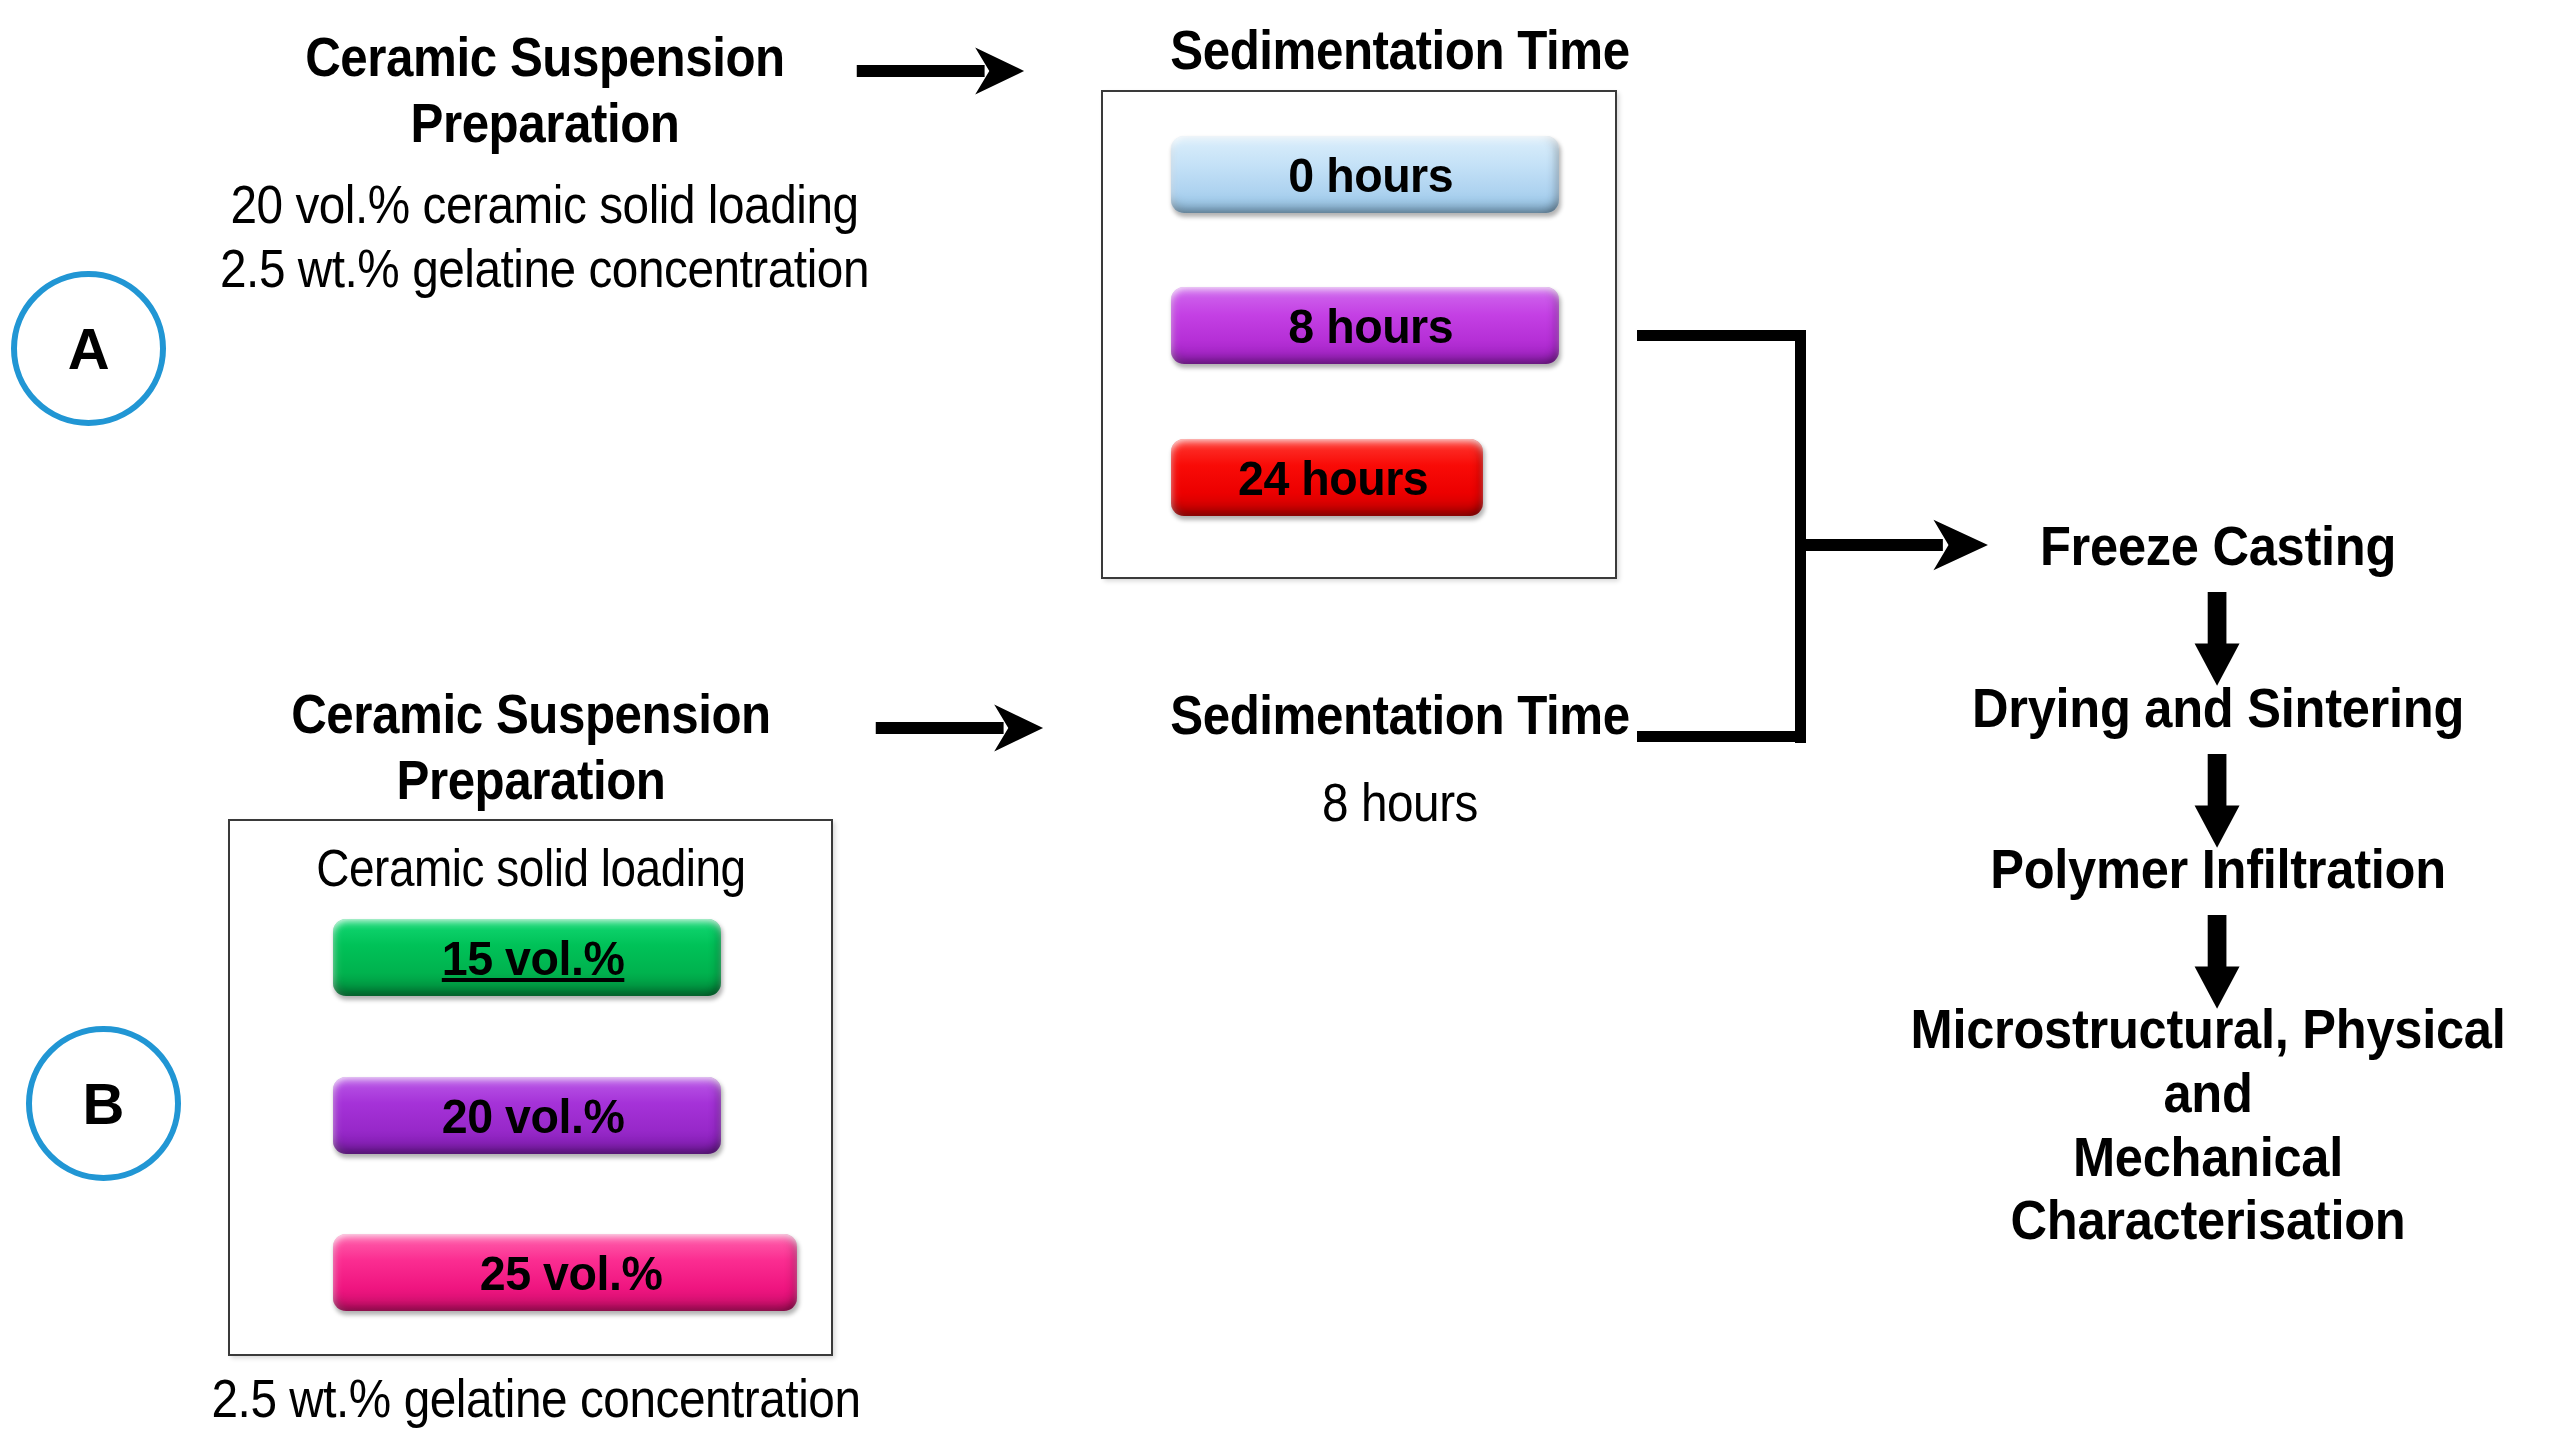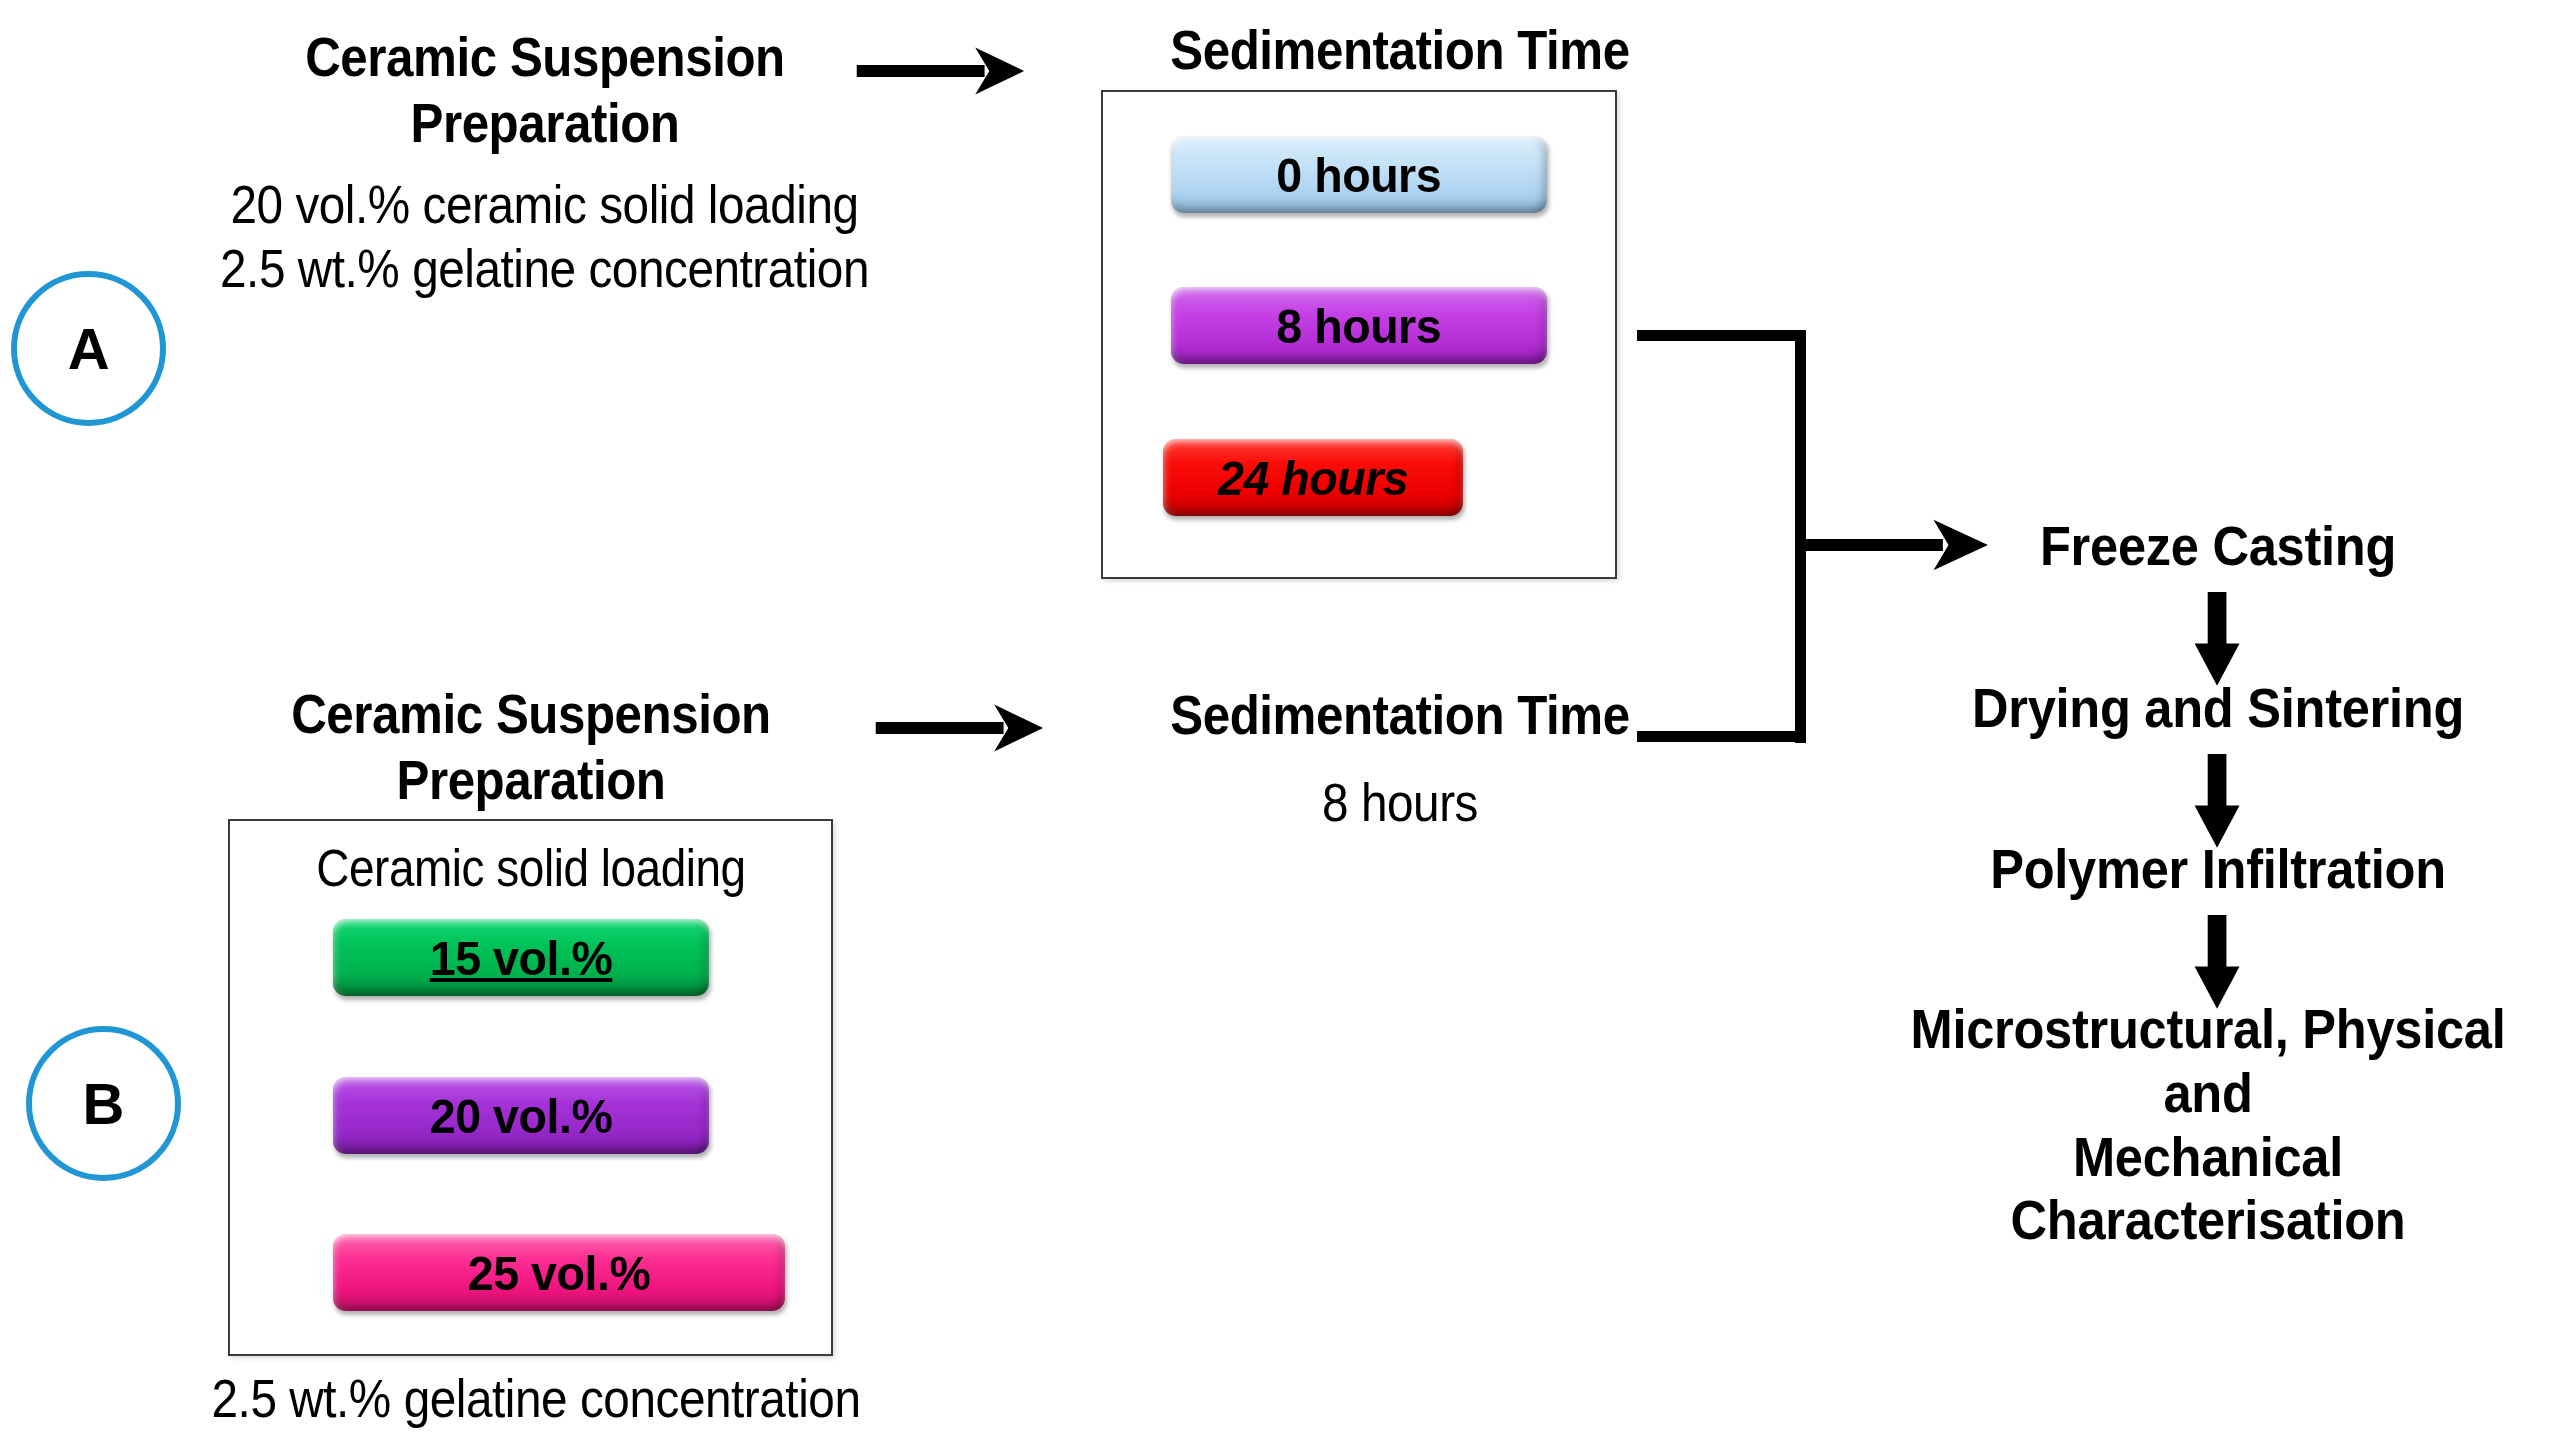--- a/index.html
+++ b/index.html
@@ -87,20 +87,21 @@
     display: flex;
     align-items: center;
     justify-content: center;
     position: absolute;
     box-shadow:
       inset 0 5.6px 8.5px -3.8px rgba(255,255,255,0.95),
       inset 0 -9.4px 11.3px -5.6px rgba(0,0,0,0.40),
       inset 6.6px 0 9.4px -5.6px rgba(255,255,255,0.35),
       inset -7.5px 0 10.3px -5.6px rgba(0,0,0,0.30),
       1.9px 3.8px 4.7px rgba(0,0,0,0.30);
+    padding-left: 12px;
   }
   .pill span {
     font-family: "Liberation Sans", sans-serif;
     font-weight: bold;
     font-size: 49px;
     color: #000000;
     letter-spacing: -0.5px;
     transform: scaleX(0.95);
     position: relative;
     z-index: 2;
@@ -140,22 +141,22 @@
     <div class="pill" style="left:68px; top:44px; width:376px; height:77px;
                 background:linear-gradient(180deg,#DCEFFB 0%,#C4E1F7 38%,#AED3F0 72%,#93C2E4 100%);">
       <span>0 hours</span>
     </div>
 
     <div class="pill" style="left:68px; top:195px; width:376px; height:77px;
                 background:linear-gradient(180deg,#D06BEE 0%,#C440E4 36%,#B52FD6 70%,#9A1FBC 100%);">
       <span>8 hours</span>
     </div>
 
-    <div class="pill" style="left:60px; top:347px; width:300px; height:77px;
-                background:linear-gradient(180deg,#FF3A33 0%,#F90B07 34%,#EC0000 70%,#C50000 100%);font-style:italic;">
+    <div class="pill" style="left:68px; top:347px; width:300px; height:77px;
+                background:linear-gradient(180deg,#FF3A33 0%,#F90B07 34%,#EC0000 70%,#C50000 100%);">
       <span>24 hours</span>
     </div>
   </div>
 
   <div class="abs badge-circle" style="left:26px; top:1026px; width:143px; height:143px;">
     <span class="badge-letter">B</span>
   </div>
 
   <div class="abs hdr-bold" style="left:160px; top:681px; width:742px;">Ceramic Suspension
 Preparation</div>

